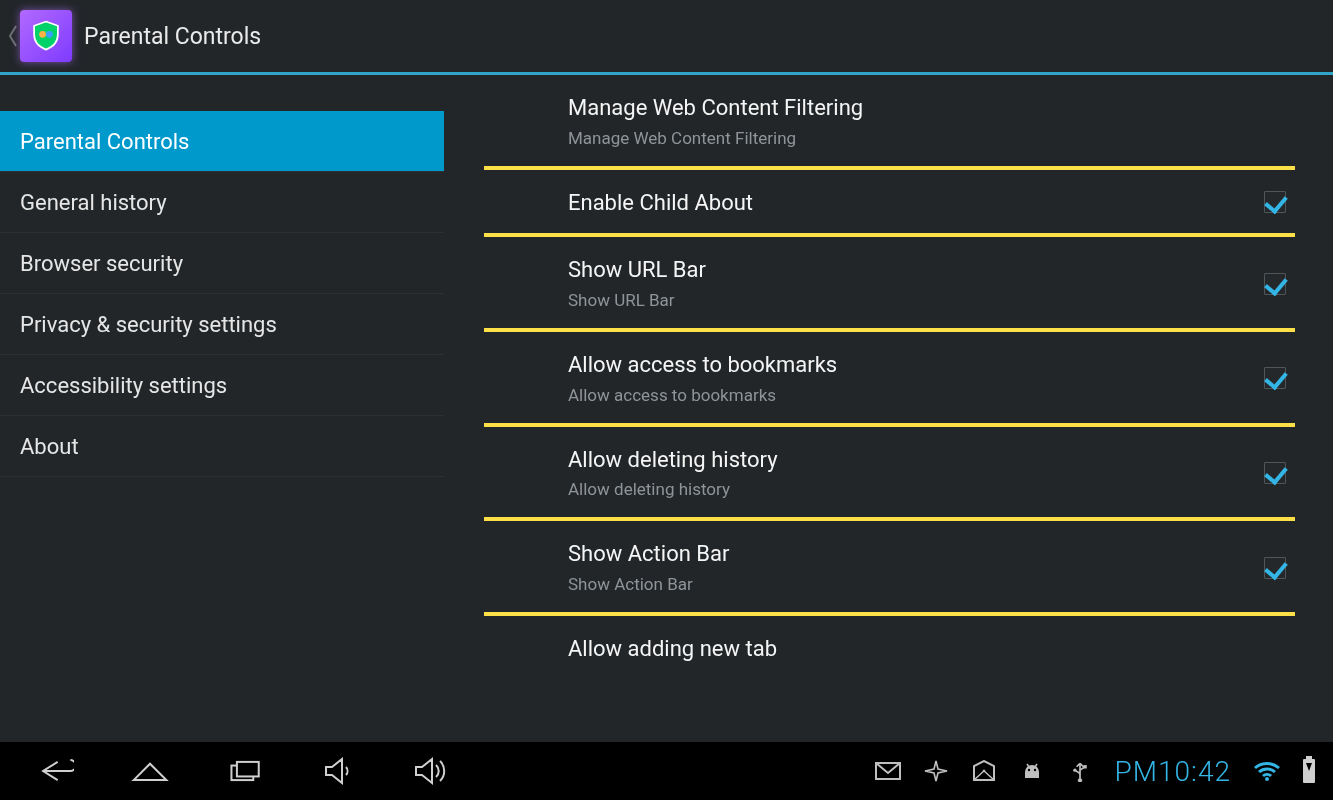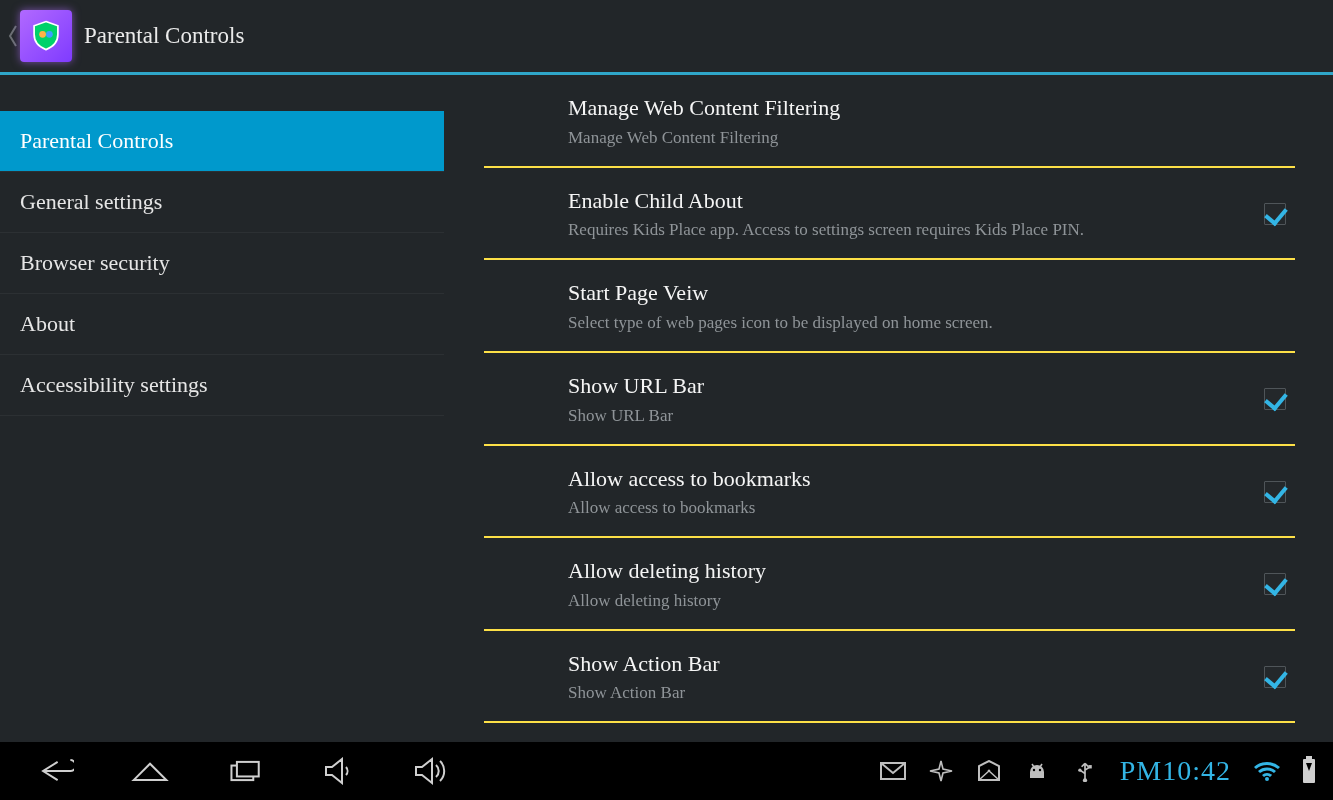--- a/index.html
+++ b/index.html
@@ -2,21 +2,21 @@
 <html><head>
 <meta charset="utf-8">
 <style>
   * { box-sizing: border-box; margin: 0; padding: 0; }
   html, body {
     width: 1333px; height: 800px; overflow: hidden;
     background: #222629;
     font-family: Roboto, "Helvetica Neue", Arial, sans-serif;
     color: #ececec;
   }
-  .app { display: flex; flex-direction: column; width: 100%; height: 100%; font-family: Liberation Serif, serif; }
+  .app { display: flex; flex-direction: column; width: 100%; height: 100%; }
 
   
   .topbar {
     height: 72px;
     display: flex; align-items: center;
     padding: 0 8px 0 8px;
     position: relative;
   }
   .topbar .back-chevron {
     width: 10px; height: 24px;
@@ -65,21 +65,21 @@
     overflow-y: auto;
     padding: 0 38px 0 40px;
   }
   .content-inner { padding: 0 0 6px 0; }
   .content::-webkit-scrollbar { width: 6px; }
   .content::-webkit-scrollbar-thumb { background: #3a3e42; border-radius: 3px; }
 
   .setting-row {
     display: flex; align-items: center;
     padding: 18px 0 16px 0;
-    border-bottom: 2px solid #fde047;
+    border-bottom: 4px solid #fde047;
   }
   .setting-row:last-child { border-bottom: none; }
   .setting-text { flex: 1; padding-left: 84px; }
   .setting-title { font-size: 22px; color: #f5f5f5; line-height: 1.35; }
   .setting-sub { font-size: 17px; color: #8f9498; margin-top: 4px; line-height: 1.35; }
   .setting-check { width: 40px; display:flex; align-items:center; justify-content:center; }
   .checkbox {
     width: 22px; height: 22px;
     border: 1px solid #4f5559;
     background: #24282b;
@@ -150,54 +150,50 @@
   </div>
   <div class="topbar-accent"></div>
 
   <div class="main">
 
     <div class="sidebar" id="sidebar">
         <div class="sidebar-item selected">
           <span>Parental Controls</span>
         </div>
         <div class="sidebar-item">
-          <span>General settings</span>
+          <span>General history</span>
         </div>
         <div class="sidebar-item">
           <span>Browser security</span>
         </div>
         <div class="sidebar-item">
+          <span>Privacy &amp; security settings</span>
+        </div>
+        <div class="sidebar-item">
+          <span>Accessibility settings</span>
+        </div>
+        <div class="sidebar-item">
           <span>About</span>
-        </div>
-        <div class="sidebar-item">
-          <span>Accessibility settings</span>
         </div>
       </div>
 
     <div class="content">
       <div class="content-inner" id="settings-list">
           <div class="setting-row">
             <div class="setting-text">
               <div class="setting-title">Manage Web Content Filtering</div>
               <div class="setting-sub">Manage Web Content Filtering</div>
             </div>
           </div>
           <div class="setting-row">
             <div class="setting-text">
               <div class="setting-title">Enable Child About</div>
-              <div class="setting-sub">Requires Kids Place app. Access to settings screen requires Kids Place PIN.</div>
-            </div>
-            <div class="setting-check">
-              <div class="checkbox checked"></div>
-            </div>
-          </div>
-          <div class="setting-row">
-            <div class="setting-text">
-              <div class="setting-title">Start Page Veiw</div>
-              <div class="setting-sub">Select type of web pages icon to be displayed on home screen.</div>
+            </div>
+            <div class="setting-check">
+              <div class="checkbox checked"></div>
             </div>
           </div>
           <div class="setting-row">
             <div class="setting-text">
               <div class="setting-title">Show URL Bar</div>
               <div class="setting-sub">Show URL Bar</div>
             </div>
             <div class="setting-check">
               <div class="checkbox checked"></div>
             </div>

